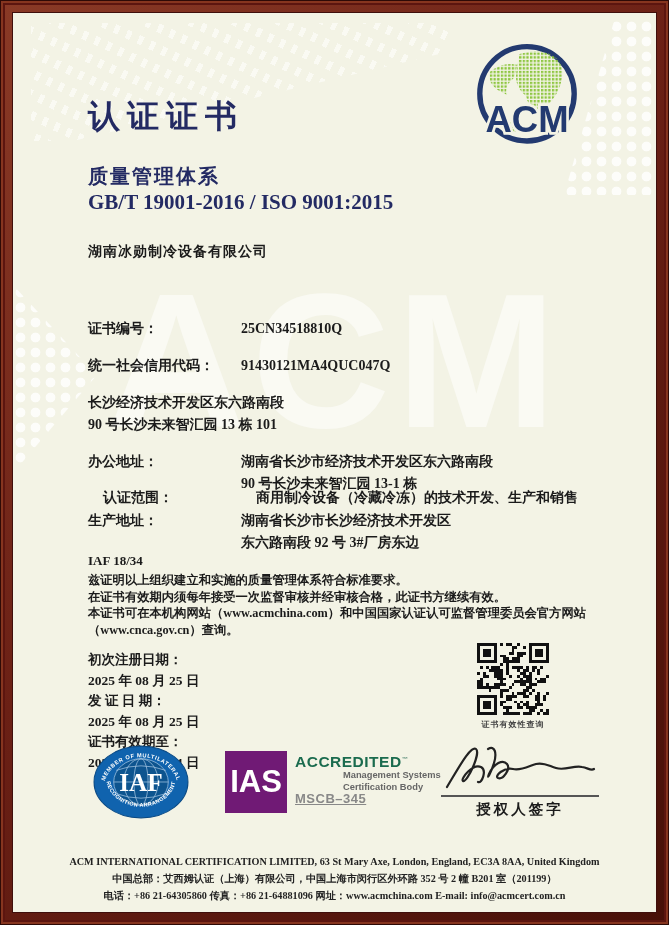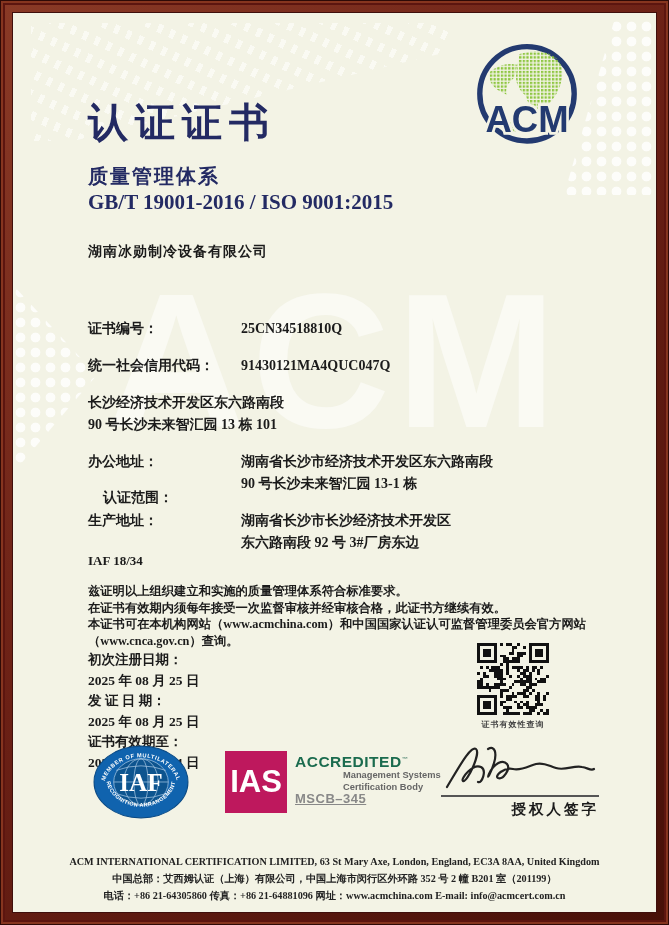--- a/index.html
+++ b/index.html
@@ -33,50 +33,50 @@
   .watermark{
     left:0;right:0;top:252px;text-align:center;
     font-family:"Liberation Sans","DejaVu Sans",sans-serif;
     font-size:192px;font-weight:bold;letter-spacing:6px;
     color:rgba(255,255,255,.55);line-height:1;
   }
   
   .content{position:absolute;inset:0;z-index:2;color:#1b1b1b;}
   .abs{position:absolute;}
   .navy{color:#232a63;}
-  .title{left:75px;top:82px;font-size:40px;font-weight:bold;letter-spacing:7px;}
+  .title{left:75px;top:82px;font-size:32px;font-weight:bold;letter-spacing:7px;}
   .system{left:75px;top:150px;font-size:20px;font-weight:bold;letter-spacing:2px;}
   .standard{left:75px;top:177px;font-size:21px;font-weight:bold;}
   .acm-logo{left:455px;top:25px;width:118px;height:118px;}
   .company{left:75px;top:230px;font-size:14px;font-weight:bold;letter-spacing:1px;}
   .fields{left:75px;top:290px;font-size:14px;line-height:22px;font-weight:bold;}
   .frow{display:flex;margin-top:15px;}
   .flabel{width:153px;flex:none;}
   .scope{left:75px;top:474px;font-size:14px;line-height:22px;font-weight:bold;display:flex;margin-left:15px;}
   .iaf-block{left:75px;top:540px;font-weight:bold;}
-  .iaf-code{font-size:13px;margin-bottom:14px;}
+  .iaf-code{font-size:13px;margin-bottom:3px;}
   .stmt{font-size:12.3px;line-height:16.5px;}
   .dates{left:75px;top:637px;font-size:13.5px;line-height:20.5px;font-weight:bold;}
   .drow{display:flex;flex-direction:column;}
   .dlabel{width:138px;flex:none;}
   .qr{left:464px;top:630px;width:72px;height:72px;}
   .qr-cap{left:442px;top:706px;width:116px;text-align:center;font-size:8px;
           letter-spacing:1px;color:#444;font-weight:bold;}
   .iaf-logo{left:80px;top:732px;width:96px;height:74px;}
   .ias{left:212px;top:738px;display:flex;align-items:flex-start;
        font-family:"Liberation Sans","DejaVu Sans",sans-serif;}
-  .ias-badge{width:62px;height:62px;background:#be185d;display:flex;
+  .ias-badge{width:62px;height:62px;background:#701a75;display:flex;
        align-items:center;justify-content:center;flex:none;}
   .ias-badge span{color:#fff;font-size:31px;font-weight:bold;letter-spacing:0;}
   .ias-text{margin-left:8px;padding-top:2px;}
   .ias-accredited{color:#1a6b4e;font-size:15.5px;font-weight:bold;letter-spacing:.5px;line-height:1.1;}
   .ias-accredited sup{font-size:6px;color:#5a8c78;}
   .ias-sub{color:#666;font-size:9.3px;line-height:11.5px;font-weight:bold;margin-left:48px;}
   .ias-num{color:#888;font-size:13px;line-height:12px;font-weight:bold;letter-spacing:.5px;text-decoration:underline;}
-  .sig{left:428px;top:724px;width:158px;text-align:right;}
+  .sig{left:428px;top:724px;width:158px;text-align:center;}
   .sig svg{display:block;margin:0 auto;}
   .sig-line{border:0;border-top:2px solid #555;margin:2px 0 3px 0;}
   .sig-cap{font-size:14.5px;font-weight:bold;letter-spacing:3px;color:#1b1b1b;}
   .footer{left:0;right:0;top:840px;text-align:center;font-size:10.2px;
           line-height:17px;font-weight:bold;color:#222;}
 </style>
 </head>
 <body>
 
 <div class="frame">
@@ -135,20 +135,21 @@
           <div class="flabel">生产地址：</div>
           <div class="fvalue">
             <div>湖南省长沙市长沙经济技术开发区</div>
             <div>东六路南段 92 号 3#厂房东边</div>
           </div>
         </div>
       </div>
 
       <div class="abs scope">
         <div class="flabel">认证范围：</div>
+        <div>商用制冷设备（冷藏冷冻）的技术开发、生产和销售</div>
       </div>
 
       <div class="abs iaf-block">
         <div class="iaf-code">IAF 18/34</div>
         <div class="stmt">兹证明以上组织建立和实施的质量管理体系符合标准要求。</div>
         <div class="stmt">在证书有效期内须每年接受一次监督审核并经审核合格，此证书方继续有效。</div>
         <div class="stmt">本证书可在本机构网站（www.acmchina.com）和中国国家认证认可监督管理委员会官方网站</div>
         <div class="stmt">（www.cnca.gov.cn）查询。</div>
       </div>
 

